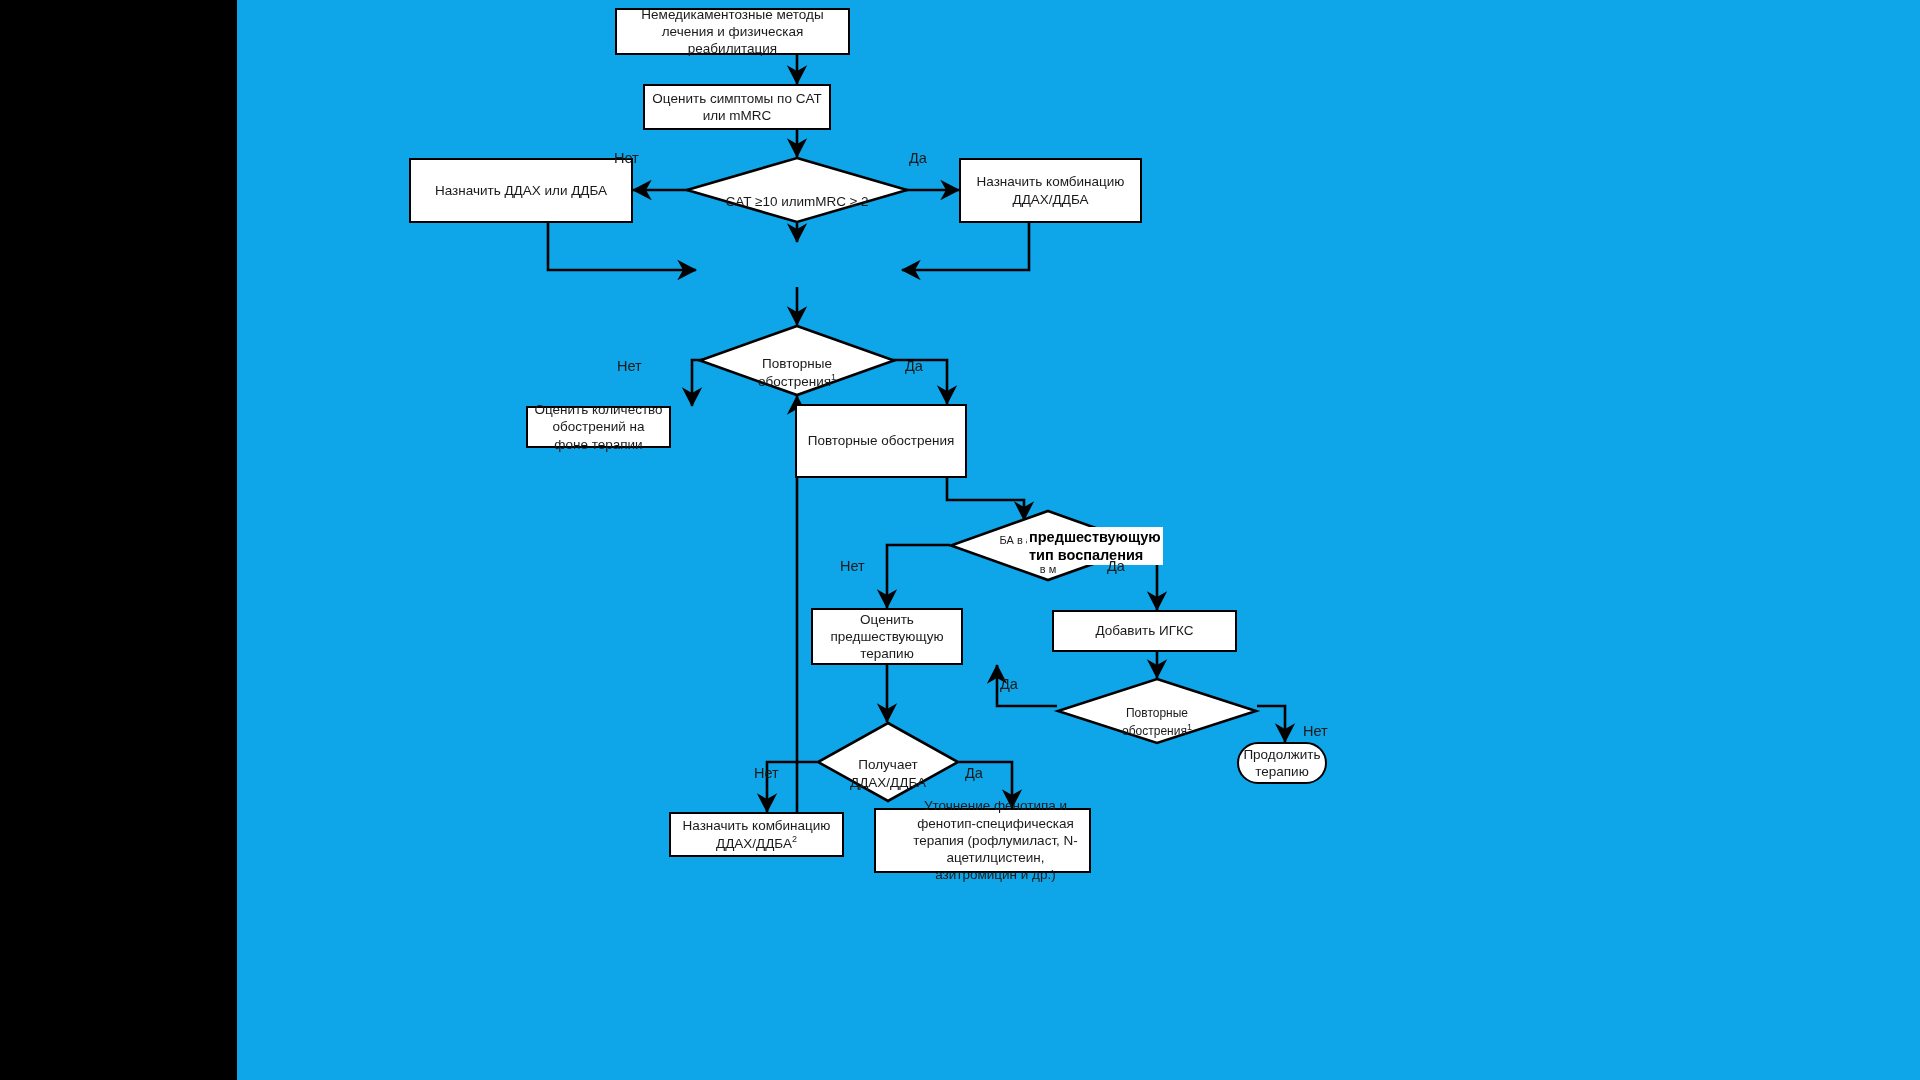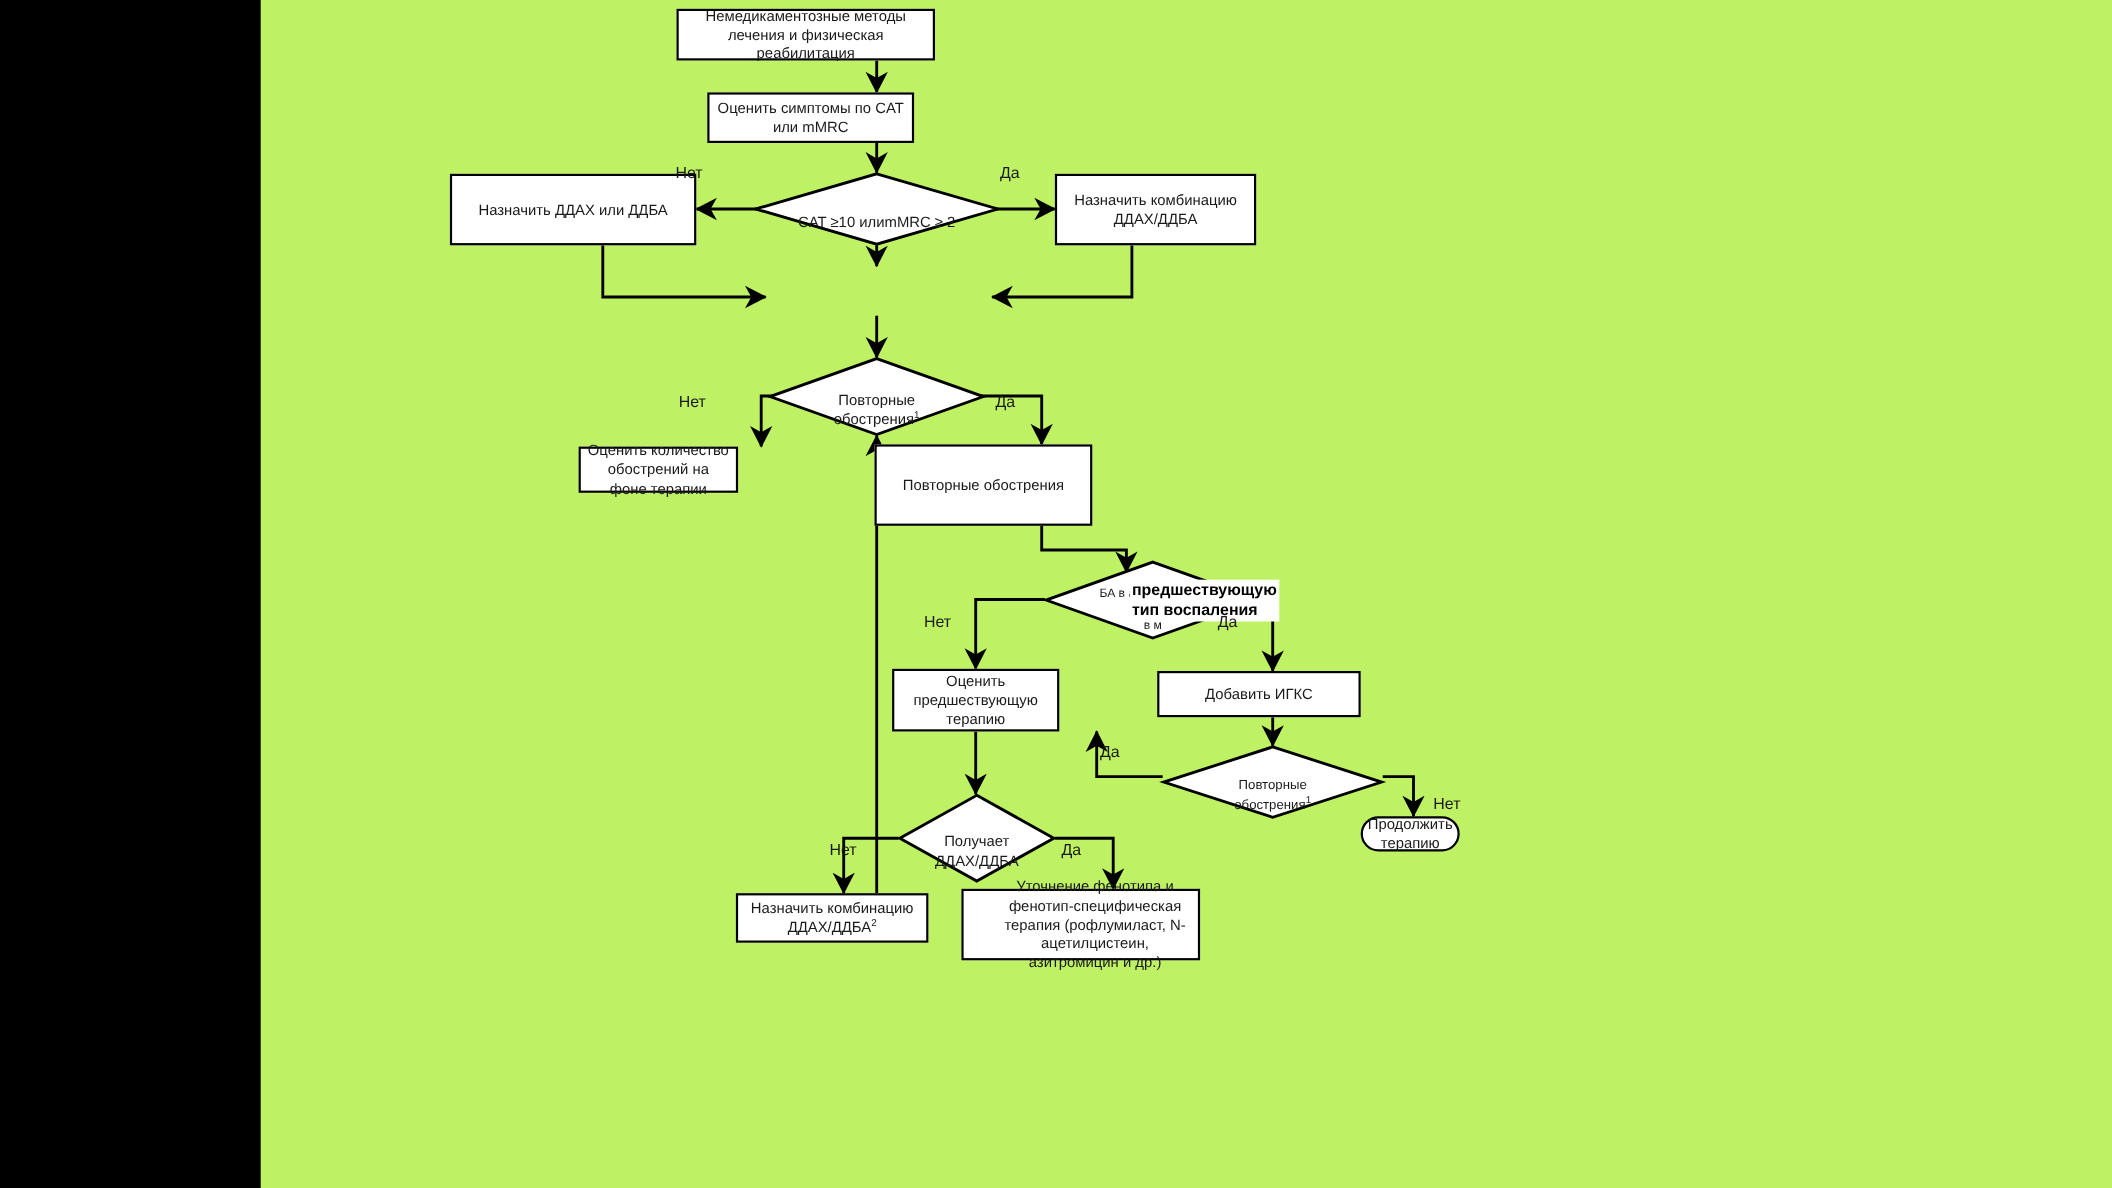--- a/index.html
+++ b/index.html
@@ -6,21 +6,21 @@
   body{
     width:1920px;height:1080px;
     background:#000000;
     font-family:"Liberation Sans","DejaVu Sans",sans-serif;
     overflow:hidden;
   }
   #stage{
     position:absolute;
     left:237px;top:0;
     width:1683px;height:1080px;
-    background:#bef264;
+    background:#0ea5e9;
   }
   #canvas{
     position:absolute;
     left:0;top:0;
     width:1683px;height:1080px;
   }
   
   .node{
     position:absolute;
     box-sizing:border-box;
@@ -165,21 +165,21 @@
     </svg>
     <div class="dia-label">
       <span>Повторные<br>обострения<sup>1</sup></span>
     </div>
   </div>
 
   <div class="node box" style="left:289px;top:406px;width:145px;height:42px;">
     <span>Оценить количество обострений на фоне терапии</span>
   </div>
 
-  <div class="node box" style="left:558px;top:404px;width:198px;height:74px;">
+  <div class="node box" style="left:558px;top:404px;width:172px;height:74px;">
     <span>Повторные обострения</span>
   </div>
 
   <div class="dia-wrap" style="left:713px;top:510px;width:196px;height:71px;">
     <svg class="dia-svg" width="196" height="71" viewBox="0 0 196 71" xmlns="http://www.w3.org/2000/svg">
       <polygon points="98,1 195,35.5 98,70 1,35.5" fill="#ffffff" stroke="#000" stroke-width="2.6"></polygon>
     </svg>
     <div class="dia-label" style="font-size:11px;align-items:flex-start;padding-top:11px;">
       <span>БА в анамнезе или<br>эозино<br>в м</span>
     </div>
@@ -199,21 +199,21 @@
 
   <div class="dia-wrap" style="left:820px;top:678px;width:200px;height:66px;">
     <svg class="dia-svg" width="200" height="66" viewBox="0 0 200 66" xmlns="http://www.w3.org/2000/svg">
       <polygon points="100,1 199,33 100,65 1,33" fill="#ffffff" stroke="#000" stroke-width="2.6"></polygon>
     </svg>
     <div class="dia-label" style="font-size:12px;">
       <span>Повторные<br>обострения<sup>1</sup></span>
     </div>
   </div>
 
-  <div class="node box" style="left:1000px;top:742px;width:90px;height:32px;border-radius:23px;">
+  <div class="node box" style="left:1000px;top:742px;width:90px;height:42px;border-radius:23px;">
     <span>Продолжить терапию</span>
   </div>
 
   <div class="dia-wrap" style="left:580px;top:722px;width:142px;height:80px;">
     <svg class="dia-svg" width="142" height="80" viewBox="0 0 142 80" xmlns="http://www.w3.org/2000/svg">
       <polygon points="71,1 141,40 71,79 1,40" fill="#ffffff" stroke="#000" stroke-width="2.6"></polygon>
     </svg>
     <div class="dia-label">
       <span>Получает<br>ДДАХ/ДДБА</span>
     </div>

